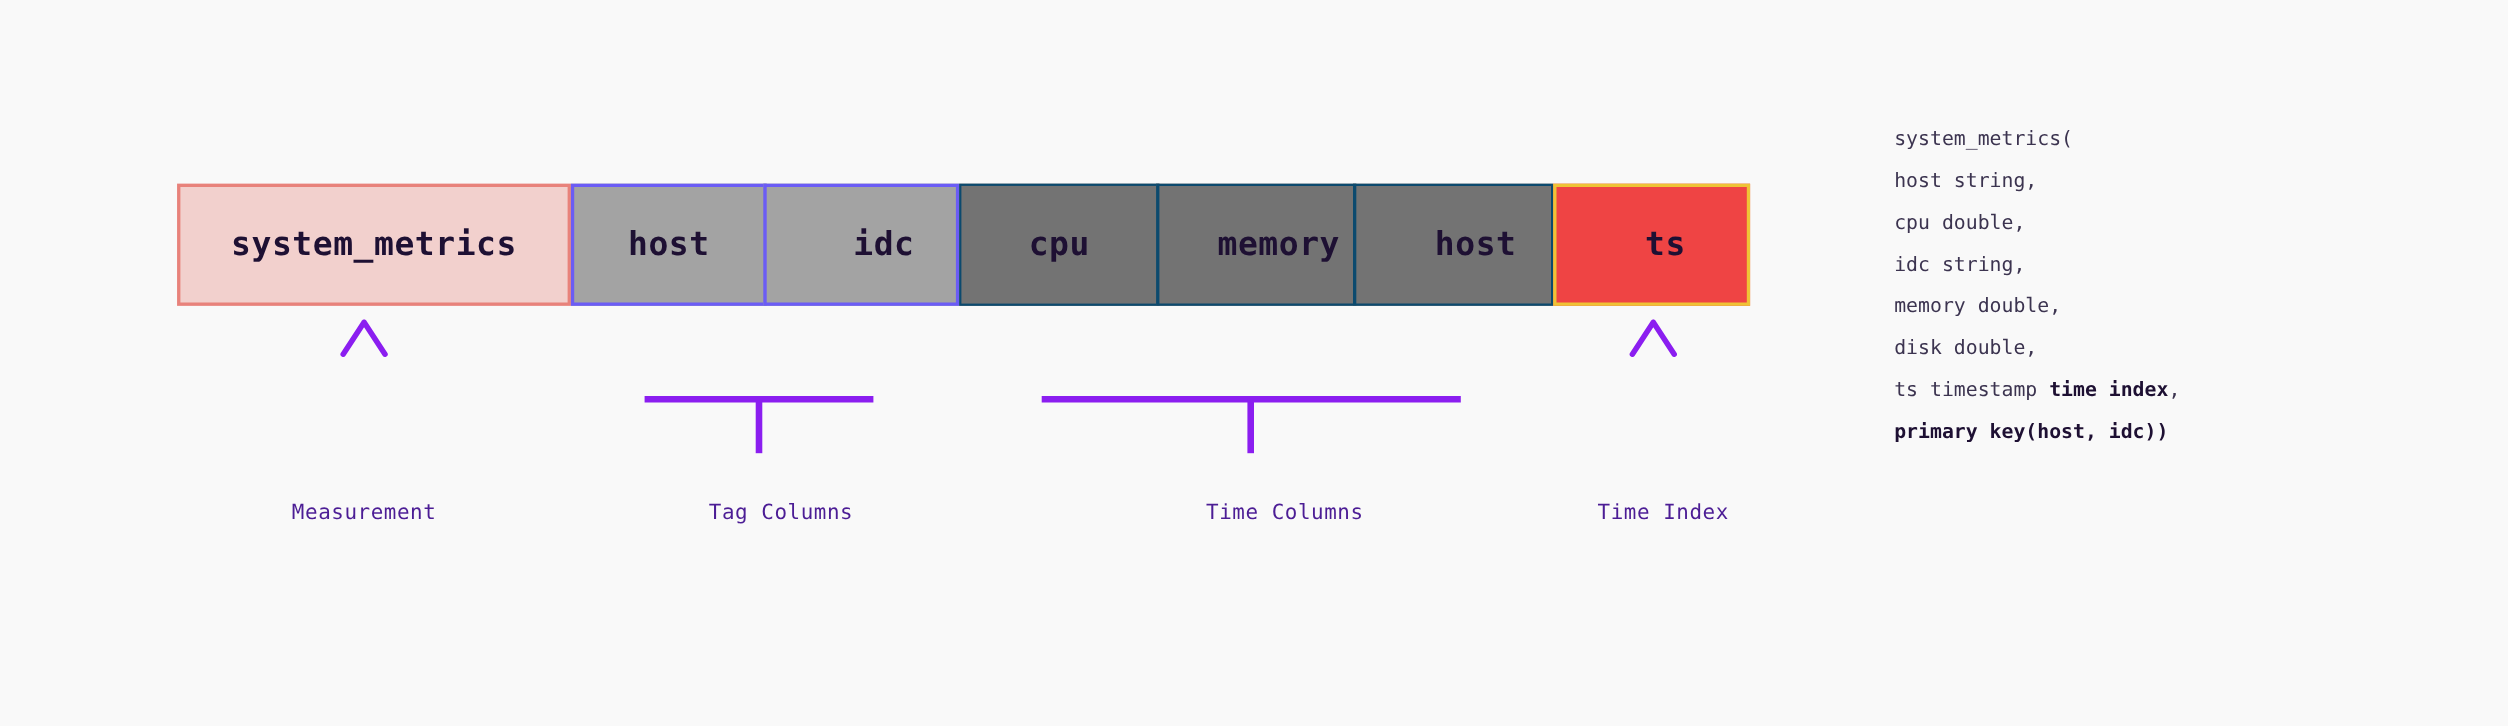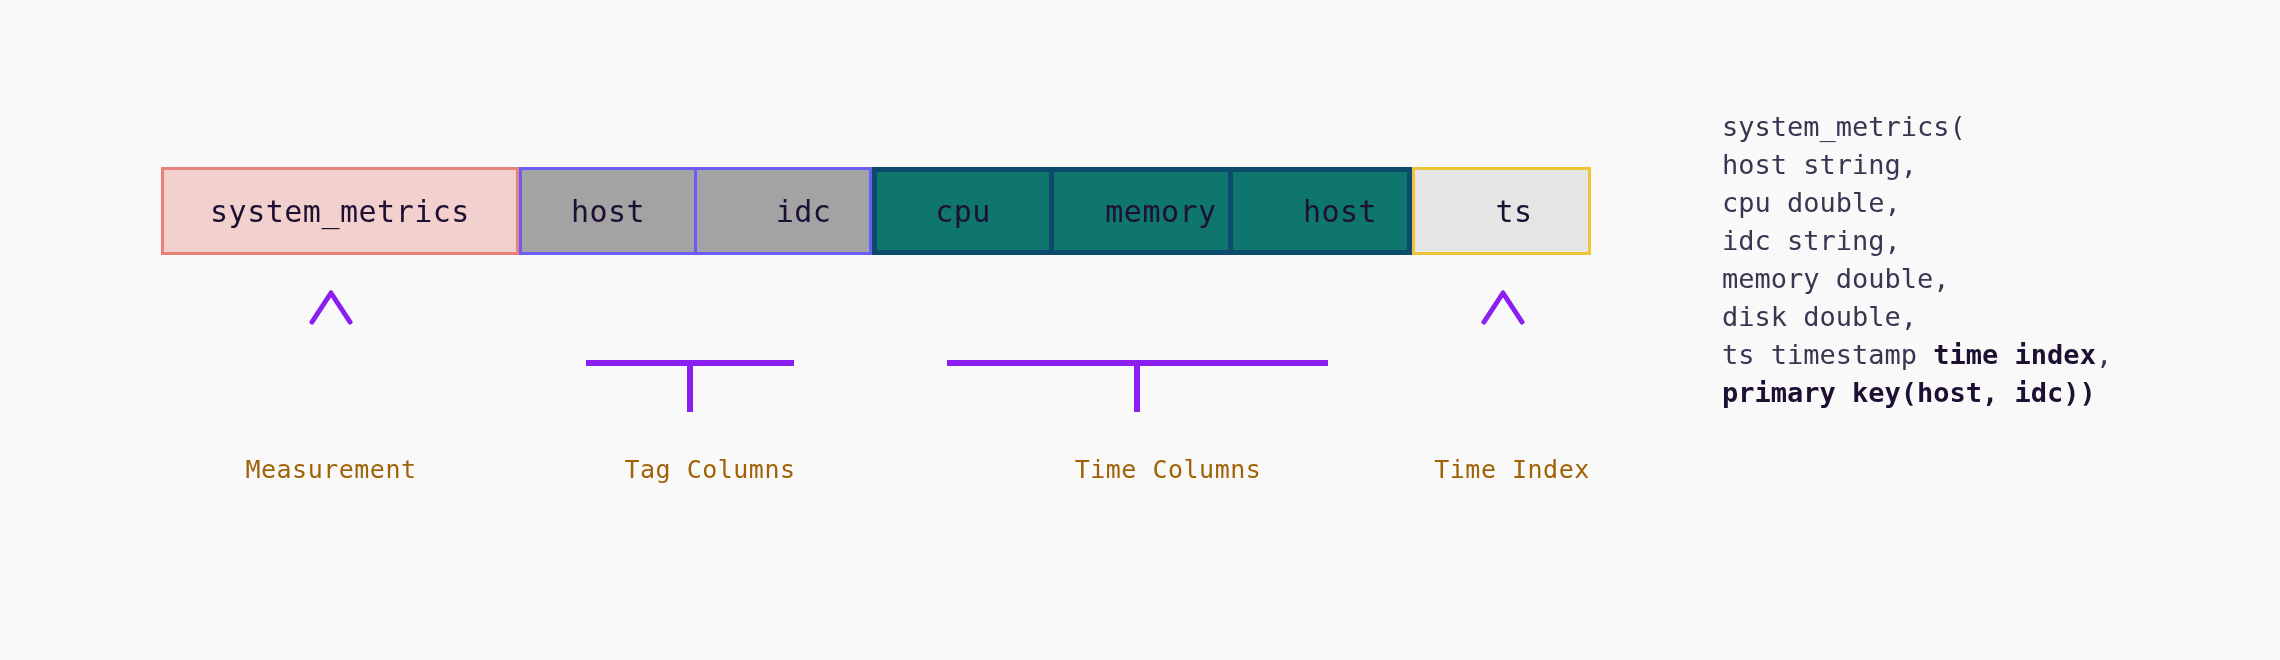--- a/index.html
+++ b/index.html
@@ -14,23 +14,24 @@
     overflow: hidden;
     font-family: "DejaVu Sans Mono", "Liberation Mono", monospace;
     color: #1e1033;
   }
 
   
   #schema-strip {
     position: absolute;
     left: 161px;
     top: 167px;
-    height: 88px;
+    height: 111px;
     display: flex;
     align-items: stretch;
+    font-weight: bold;
   }
   .seg {
     display: flex;
     align-items: stretch;
     box-sizing: border-box;
   }
   .cell {
     box-sizing: border-box;
     display: flex;
     align-items: center;
@@ -49,68 +50,68 @@
   }
 
   .seg-tag .cell {
     background: #a3a3a3;
     border: 3px solid #6b5cf5;
     width: 178px;
   }
   .seg-tag .cell + .cell { border-left-width: 3px; margin-left: -3px; padding-left: 41px; }
 
   .seg-field .cell {
-    background: #0f766e;
-    border: 5px solid #0c4a6e;
+    background: #737373;
+    border: 2px solid #0c4a6e;
     width: 182px;
   }
   .seg-field .cell + .cell { border-left-width: 3px; margin-left: -3px; padding-left: 40px; }
 
   .seg-time .cell {
-    background: #e5e5e5;
+    background: #ef4444;
     border: 3px solid #efc336;
     width: 179px;
     padding-left: 25px;
   }
 
   
   #annotations {
     position: absolute;
     left: 0;
     top: 0;
     width: 2280px;
     height: 660px;
     pointer-events: none;
   }
 
   .anno-label {
     position: absolute;
-    font-size: 25px;
+    font-size: 19px;
     letter-spacing: 0.5px;
-    color: #a16207;
+    color: #4c1d95;
     white-space: nowrap;
     transform: translateX(-50%);
   }
 
   
   #sql-panel {
     position: absolute;
     left: 1722px;
     top: 108px;
     width: 520px;
   }
   #sql-title {
     font-size: 34px;
     font-weight: bold;
     letter-spacing: 2px;
     color: #1e1033;
     margin-bottom: 20px;
   }
   #sql-body {
-    font-size: 27px;
+    font-size: 18px;
     line-height: 38px;
     color: #3c3450;
     white-space: nowrap;
   }
   .sql-line { display: block; }
   .sql-line b { color: #1e1033; font-weight: bold; }
 </style>
 </head>
 <body>
 

